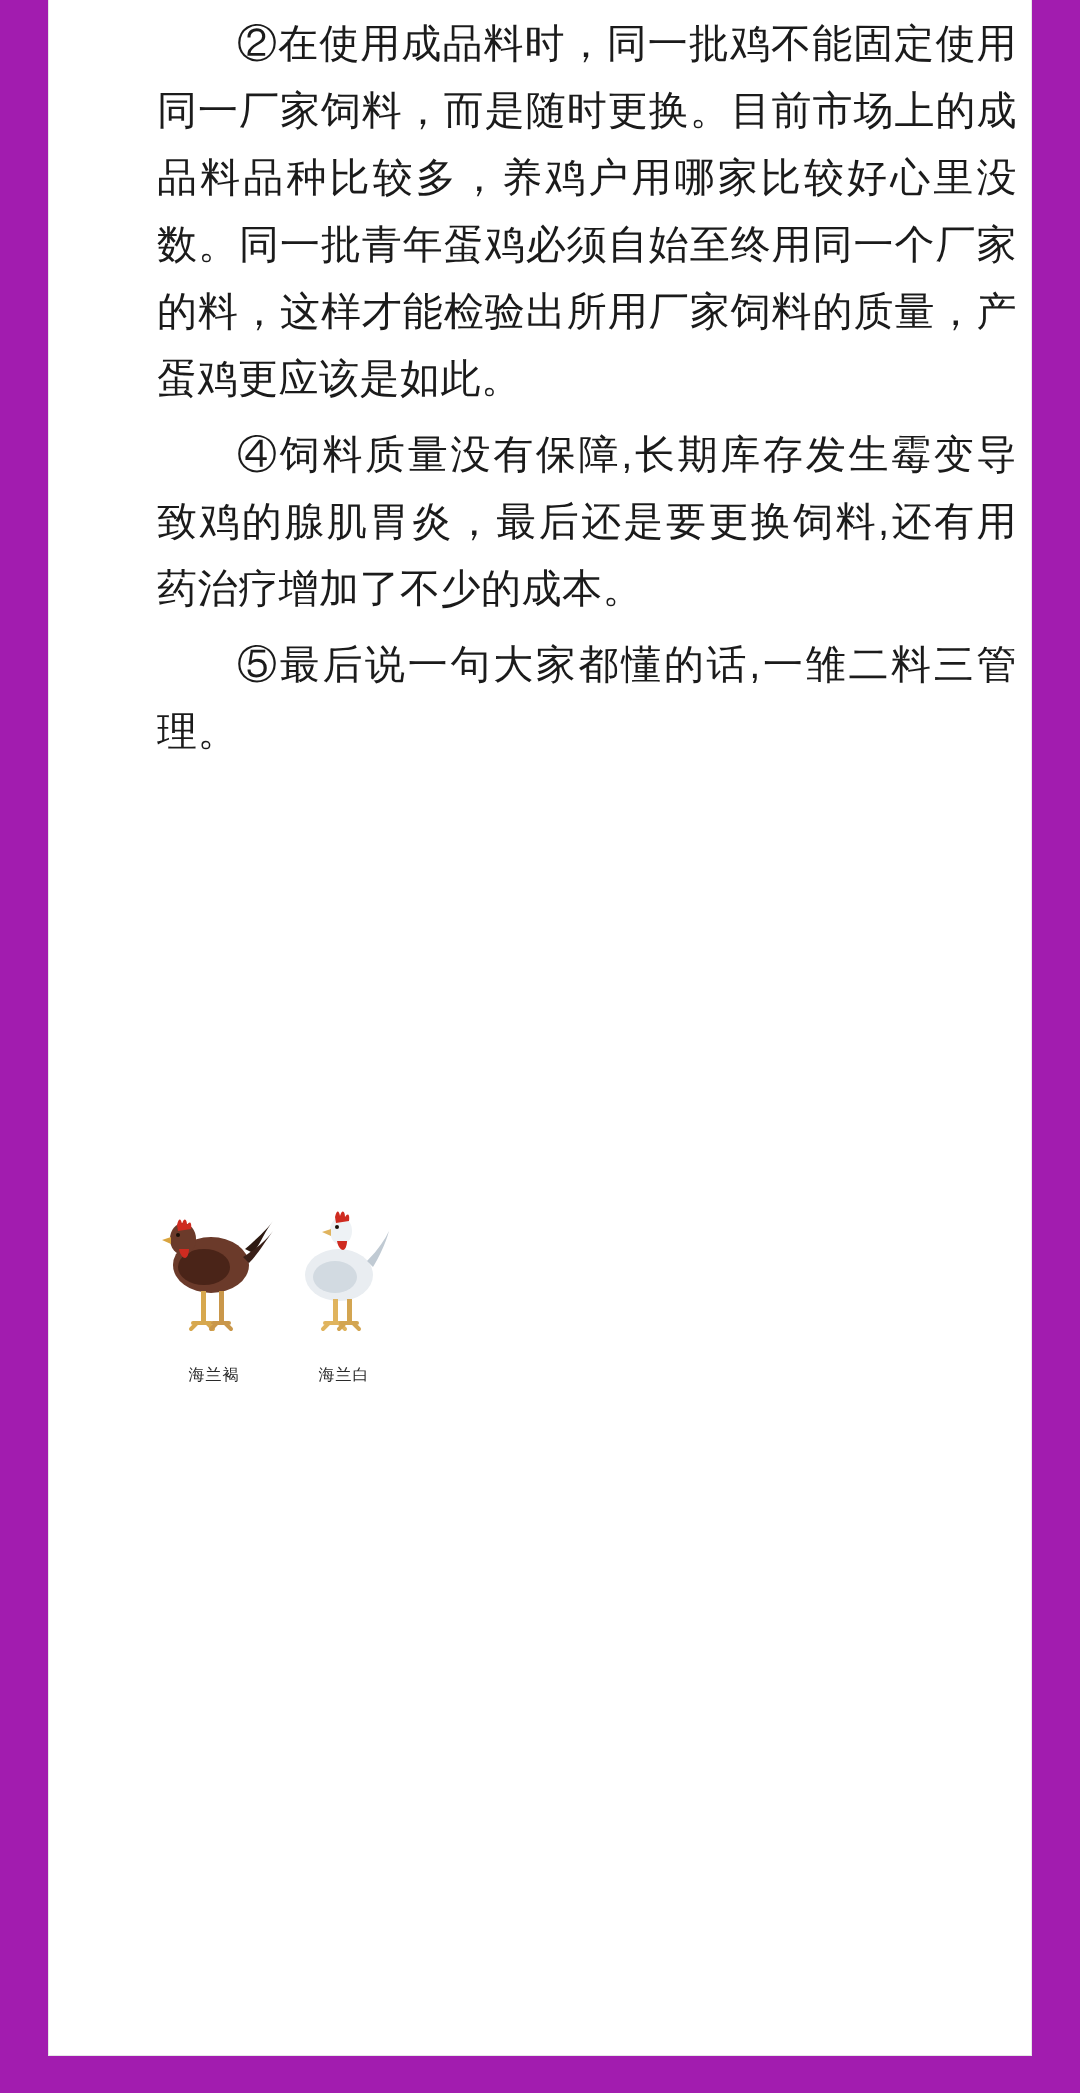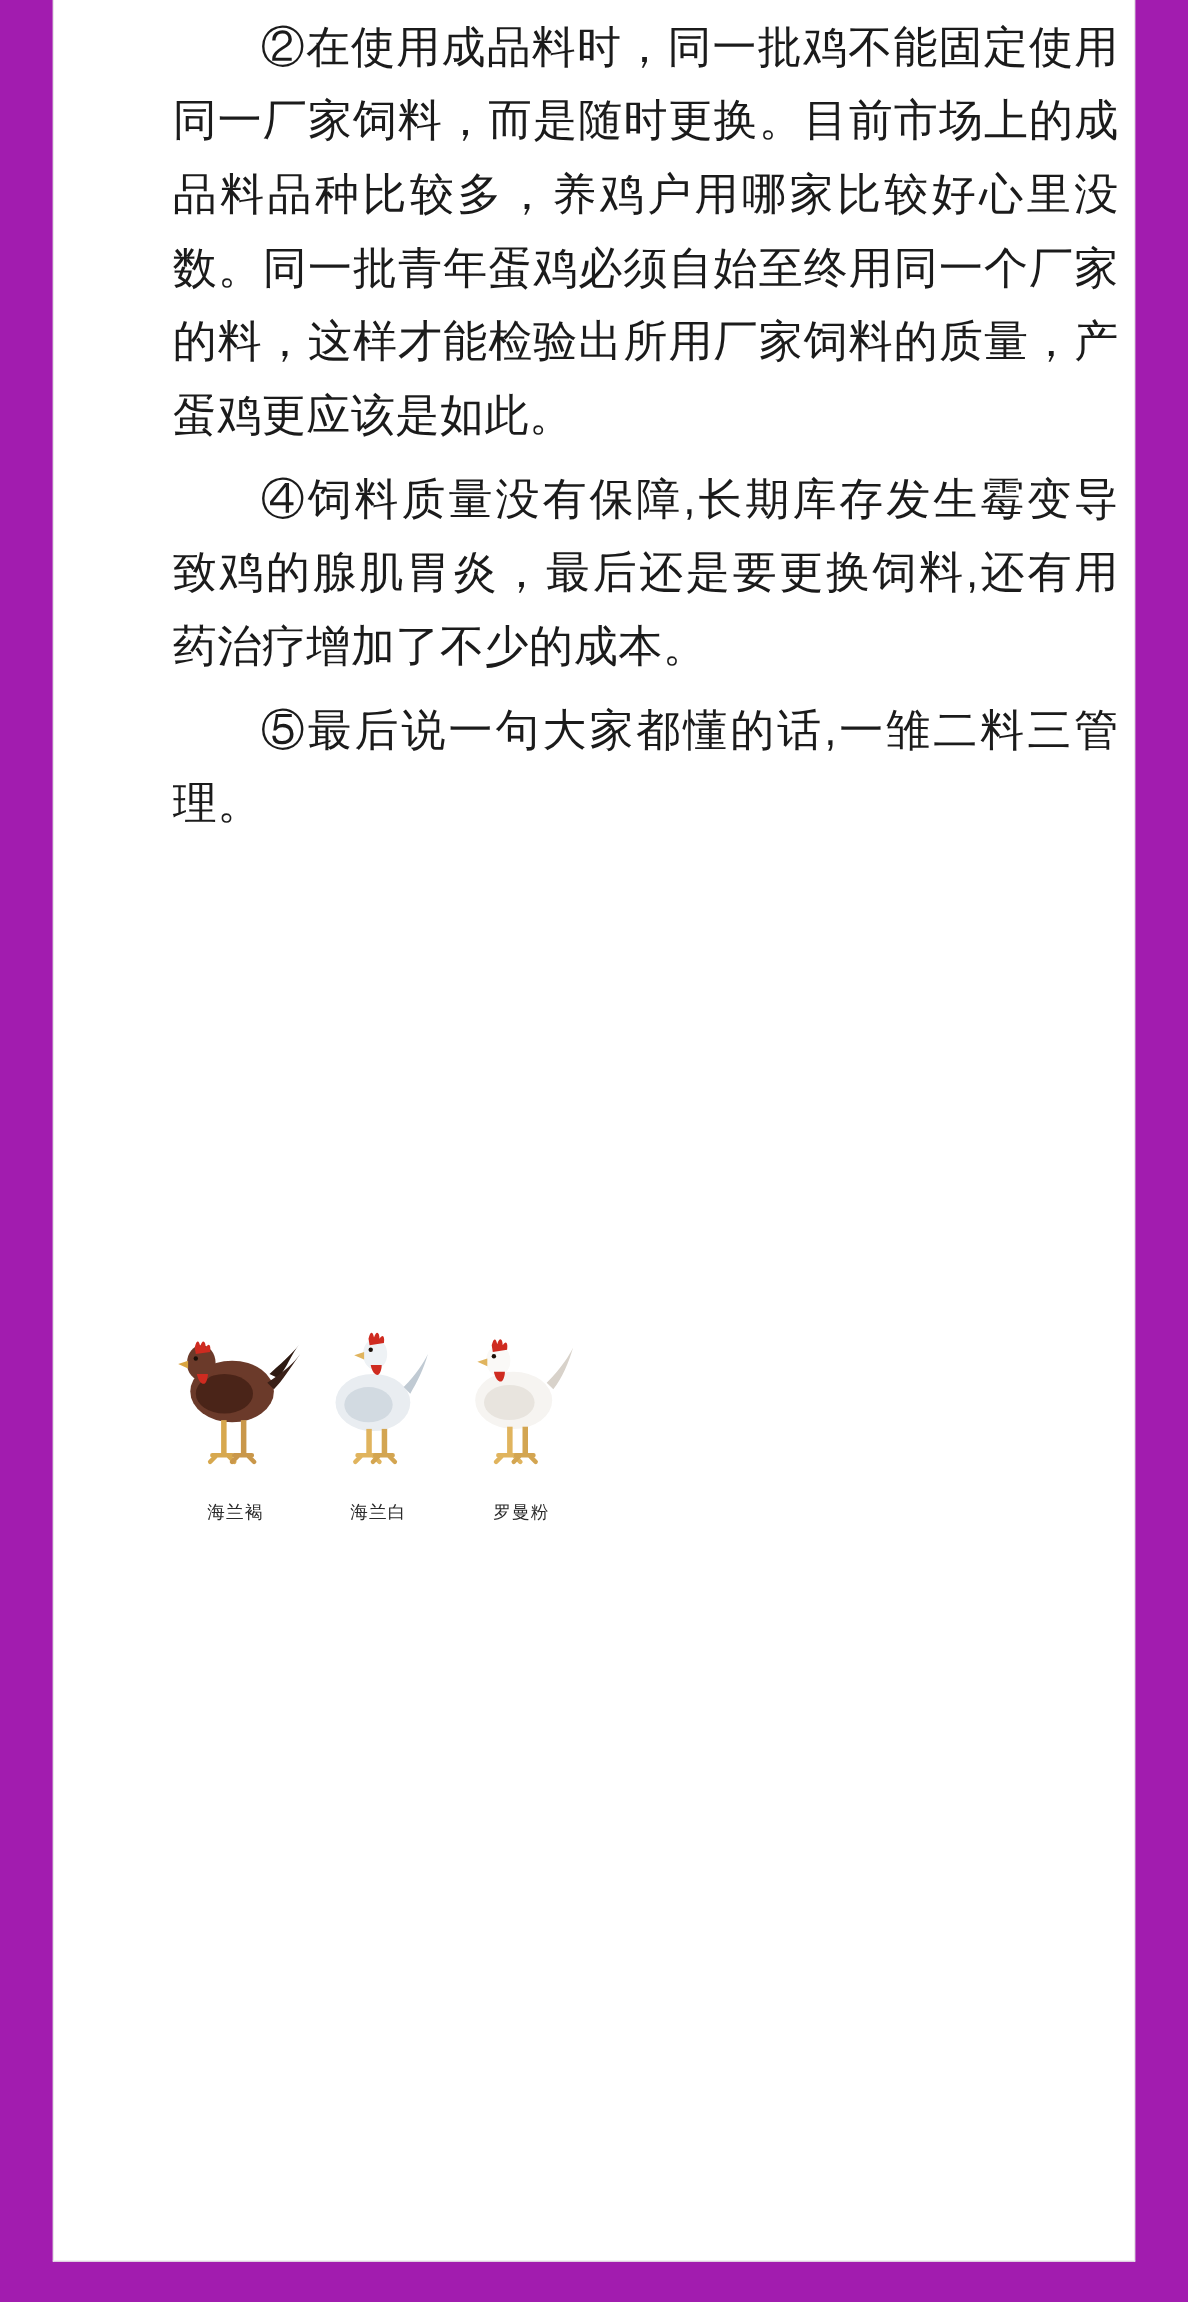--- a/index.html
+++ b/index.html
@@ -129,35 +129,16 @@
             <circle cx="58" cy="40" r="2" fill="#1a1008"></circle>
             <rect x="54" y="112" width="5" height="24" fill="#e0b45e"></rect>
             <rect x="68" y="112" width="5" height="24" fill="#d3a551"></rect>
             <path d="M46 136 h18 M50 136 l-6 6 M60 136 l6 6" stroke="#e0b45e" stroke-width="4" fill="none" stroke-linecap="round"></path>
             <path d="M62 136 h16 M66 136 l-6 6 M74 136 l6 6" stroke="#d3a551" stroke-width="4" fill="none" stroke-linecap="round"></path>
           </svg>
         </div>
         <div class="caption">海兰白</div>
       </div>
 
-      <div class="chicken">
-        <div class="figure">
-          <svg width="130" height="170" viewBox="0 0 130 170">
-            <ellipse cx="58" cy="86" rx="35" ry="26" fill="#f6f4f1"></ellipse>
-            <ellipse cx="54" cy="88" rx="23" ry="16" fill="#e8e4de"></ellipse>
-            <path d="M88 70 C102 56 108 46 112 38 C108 52 102 66 94 76 Z" fill="#d8d2ca"></path>
-            <ellipse cx="44" cy="50" rx="11" ry="14" fill="#faf9f7"></ellipse>
-            <path d="M38 36 c2-8 4-6 5-1 c2-7 5-5 5 1 c3-5 5-2 4 4 l-13 2 z" fill="#cf2b20"></path>
-            <path d="M40 60 c1 6 4 9 6 9 c2 0 4-4 4-9 z" fill="#cf2b20"></path>
-            <path d="M34 48 l-9 3 l9 4 z" fill="#e0b45e"></path>
-            <circle cx="40" cy="46" r="2" fill="#1a1008"></circle>
-            <rect x="52" y="110" width="5" height="26" fill="#e0b45e"></rect>
-            <rect x="66" y="110" width="5" height="26" fill="#d3a551"></rect>
-            <path d="M44 136 h18 M48 136 l-6 6 M58 136 l6 6" stroke="#e0b45e" stroke-width="4" fill="none" stroke-linecap="round"></path>
-            <path d="M60 136 h16 M64 136 l-6 6 M72 136 l6 6" stroke="#d3a551" stroke-width="4" fill="none" stroke-linecap="round"></path>
-          </svg>
-        </div>
-        <div class="caption">罗曼粉</div>
-      </div>
 
     </div>
   </div>
 </div>
 
 </body></html>

